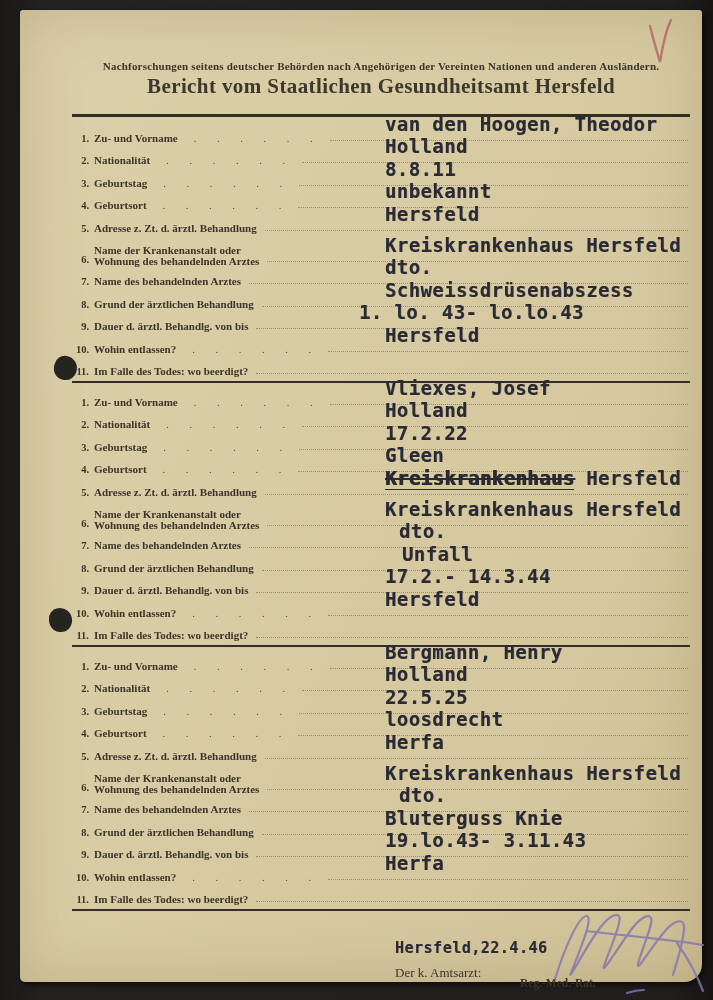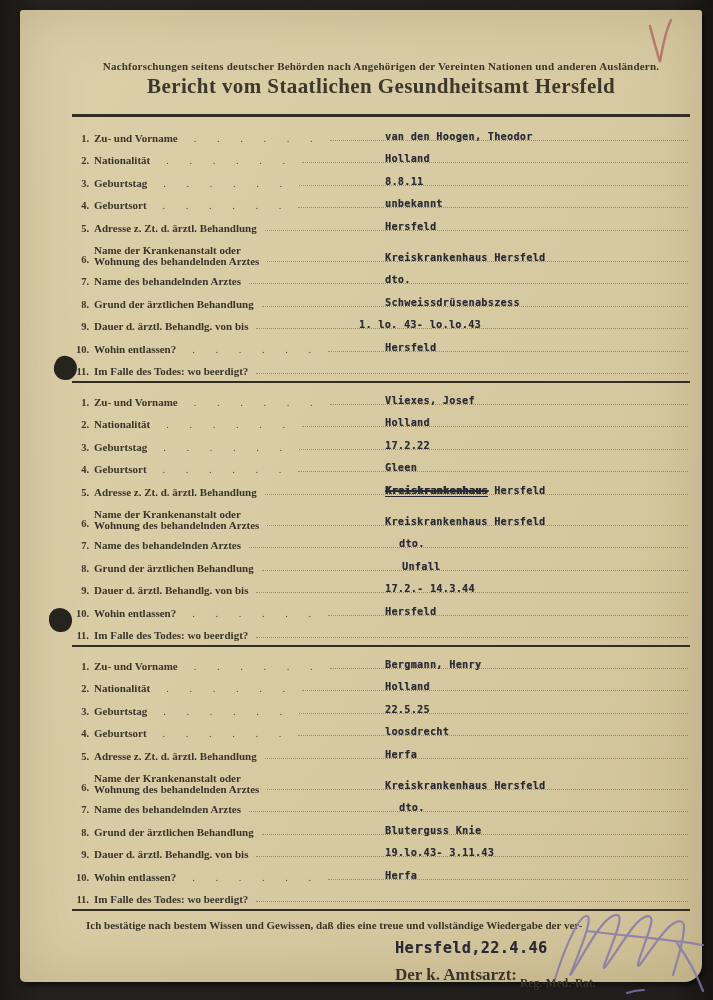--- a/index.html
+++ b/index.html
@@ -28,41 +28,41 @@
   .section:last-of-type{border-bottom:2px solid #332e25;}
   .row{position:relative;display:flex;align-items:flex-end;height:22.5px;}
   .row.row-tall{height:31px;}
   .num{width:17px;text-align:right;flex:0 0 17px;font-size:10.5px;font-weight:600;
     color:#3b342a;padding-bottom:4px;}
   .lbl{font-size:11px;font-weight:600;color:#3b342a;padding:0 0 4px 5px;white-space:nowrap;}
   .lbl-stack{display:flex;flex-direction:column;padding:0 0 2px 5px;line-height:11px;margin-top:40px;}
   .lbl-stack .lbl{padding:0;}
   .dots{font-size:10.5px;color:#4a4236;letter-spacing:9px;padding:0 0 4px 16px;white-space:nowrap;}
   .leader{flex:1 1 auto;border-bottom:1px dotted rgba(104,90,62,.55);margin:0 2px 7px 8px;min-width:10px;}
-  .val{position:absolute;left:313px;bottom:6px;
+  .val{position:absolute;left:313px;bottom:13px;
     font-family:"DejaVu Sans Mono","Liberation Mono",monospace;
-    font-size:10px;font-weight:700;color:#2a2a35;letter-spacing:.4px;white-space:nowrap;
+    font-size:19px;font-weight:700;color:#2a2a35;letter-spacing:.4px;white-space:nowrap;
     text-shadow:.5px .4px 0 rgba(42,42,58,.45);}
   .struck{text-decoration:line-through;text-decoration-thickness:2px;
     border-bottom:1.5px solid #2a2a35;text-shadow:1px 0 0 #2a2a35;}
 
   
   .section:nth-child(1) .row:nth-child(9) .val{left:287px;}
   .section:nth-child(2) .row:nth-child(7) .val,
   .section:nth-child(3) .row:nth-child(7) .val{left:327px;}
   .section:nth-child(2) .row:nth-child(8) .val{left:330px;}
 
   #footer{position:relative;margin-top:8px;}
   .statement{font-size:11px;font-weight:600;color:#3b342a;line-height:13.5px;}
   .statement .l1{text-indent:14px;display:block;}
   .statement .l2{display:block;}
   .place-date{position:absolute;left:323px;top:20px;
     font-family:"DejaVu Sans Mono","Liberation Mono",monospace;font-size:15px;font-weight:700;
     color:#2a2a35;letter-spacing:.5px;text-shadow:.5px .4px 0 rgba(42,42,58,.45);}
-  .official{position:absolute;left:323px;top:46px;font-size:17px;font-weight:700;color:#3b342a;}
+  .official{position:absolute;left:323px;top:46px;font-size:13px;font-weight:400;color:#3b342a;}
   .rank{position:absolute;left:448px;top:58px;font-size:11.5px;font-weight:600;color:#3b342a;}
   #signature{position:absolute;left:455px;top:-18px;width:215px;height:100px;pointer-events:none;}
 </style>
 </head>
 <body>
 
 <div id="stage">
   <div id="paper">
 
     <div class="hole" id="hole-1"></div>
@@ -303,21 +303,20 @@
               <span class="num">11.</span>
               <span class="lbl">Im Falle des Todes: wo beerdigt?</span>
               <span class="leader"></span>
               <span class="val"></span>
             </div>
           </div>
         </div>
 
       <div id="footer">
         <div class="statement">
-          <span class="l1">Ich bestätige nach bestem Wissen und Gewissen, daß dies eine treue und vollständige Wiedergabe der ver-</span>
         </div>
         <div class="place-date">Hersfeld,22.4.46</div>
         <div class="official">Der k. Amtsarzt:</div>
         <div class="rank">Reg.-Med.-Rat.</div>
         <svg id="signature" viewBox="0 0 215 100">
           <g fill="none" stroke="#8377ad" stroke-width="2.2" stroke-linecap="round" opacity="0.82">
             <path d="M 28 78 C 38 46, 52 14, 60 15 C 67 17, 50 56, 44 72 C 40 82, 58 48, 70 31 C 79 18, 88 11, 92 15 C 96 20, 81 52, 77 65 C 74 75, 92 45, 104 29 C 112 18, 121 12, 124 17 C 127 22, 114 50, 111 63 C 109 73, 126 43, 139 29 C 148 19, 157 17, 157 26 C 157 40, 150 60, 146 74"></path>
             <path d="M 150 42 C 160 56, 170 74, 176 90"></path>
             <path d="M 60 30 C 90 34, 140 38, 176 44"></path>
             <path d="M 100 92 C 106 90, 112 89, 117 89"></path>

